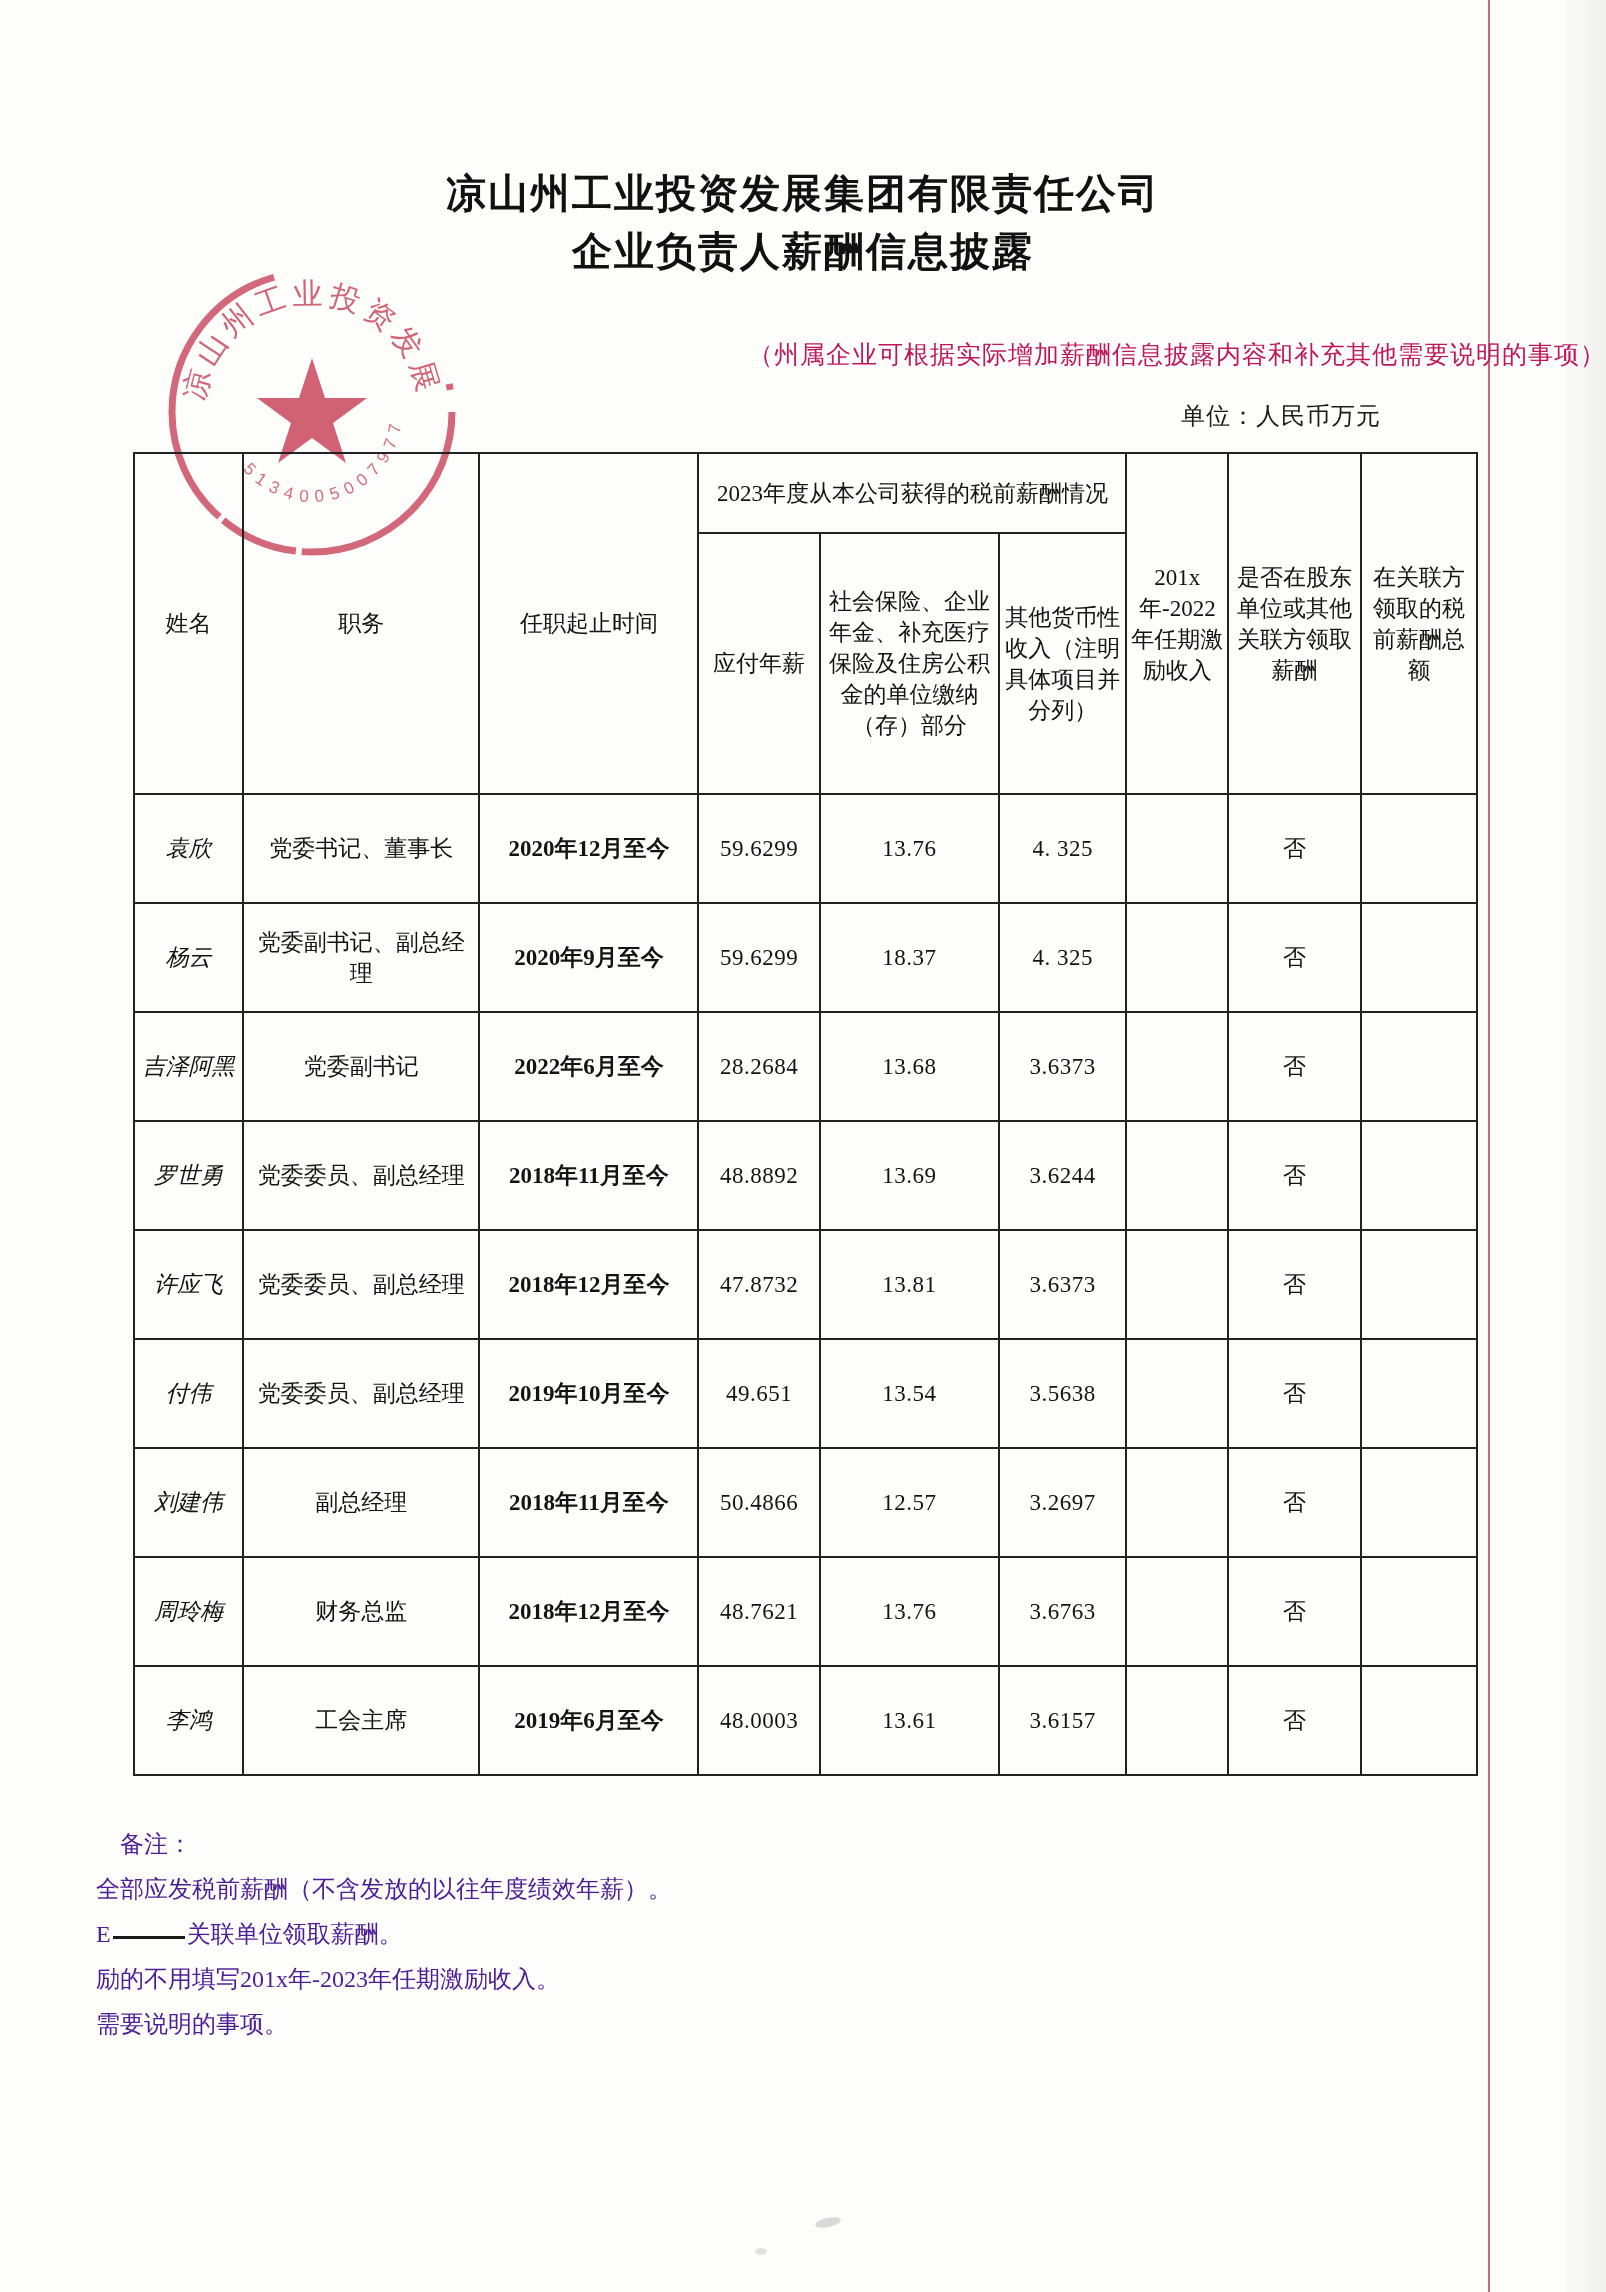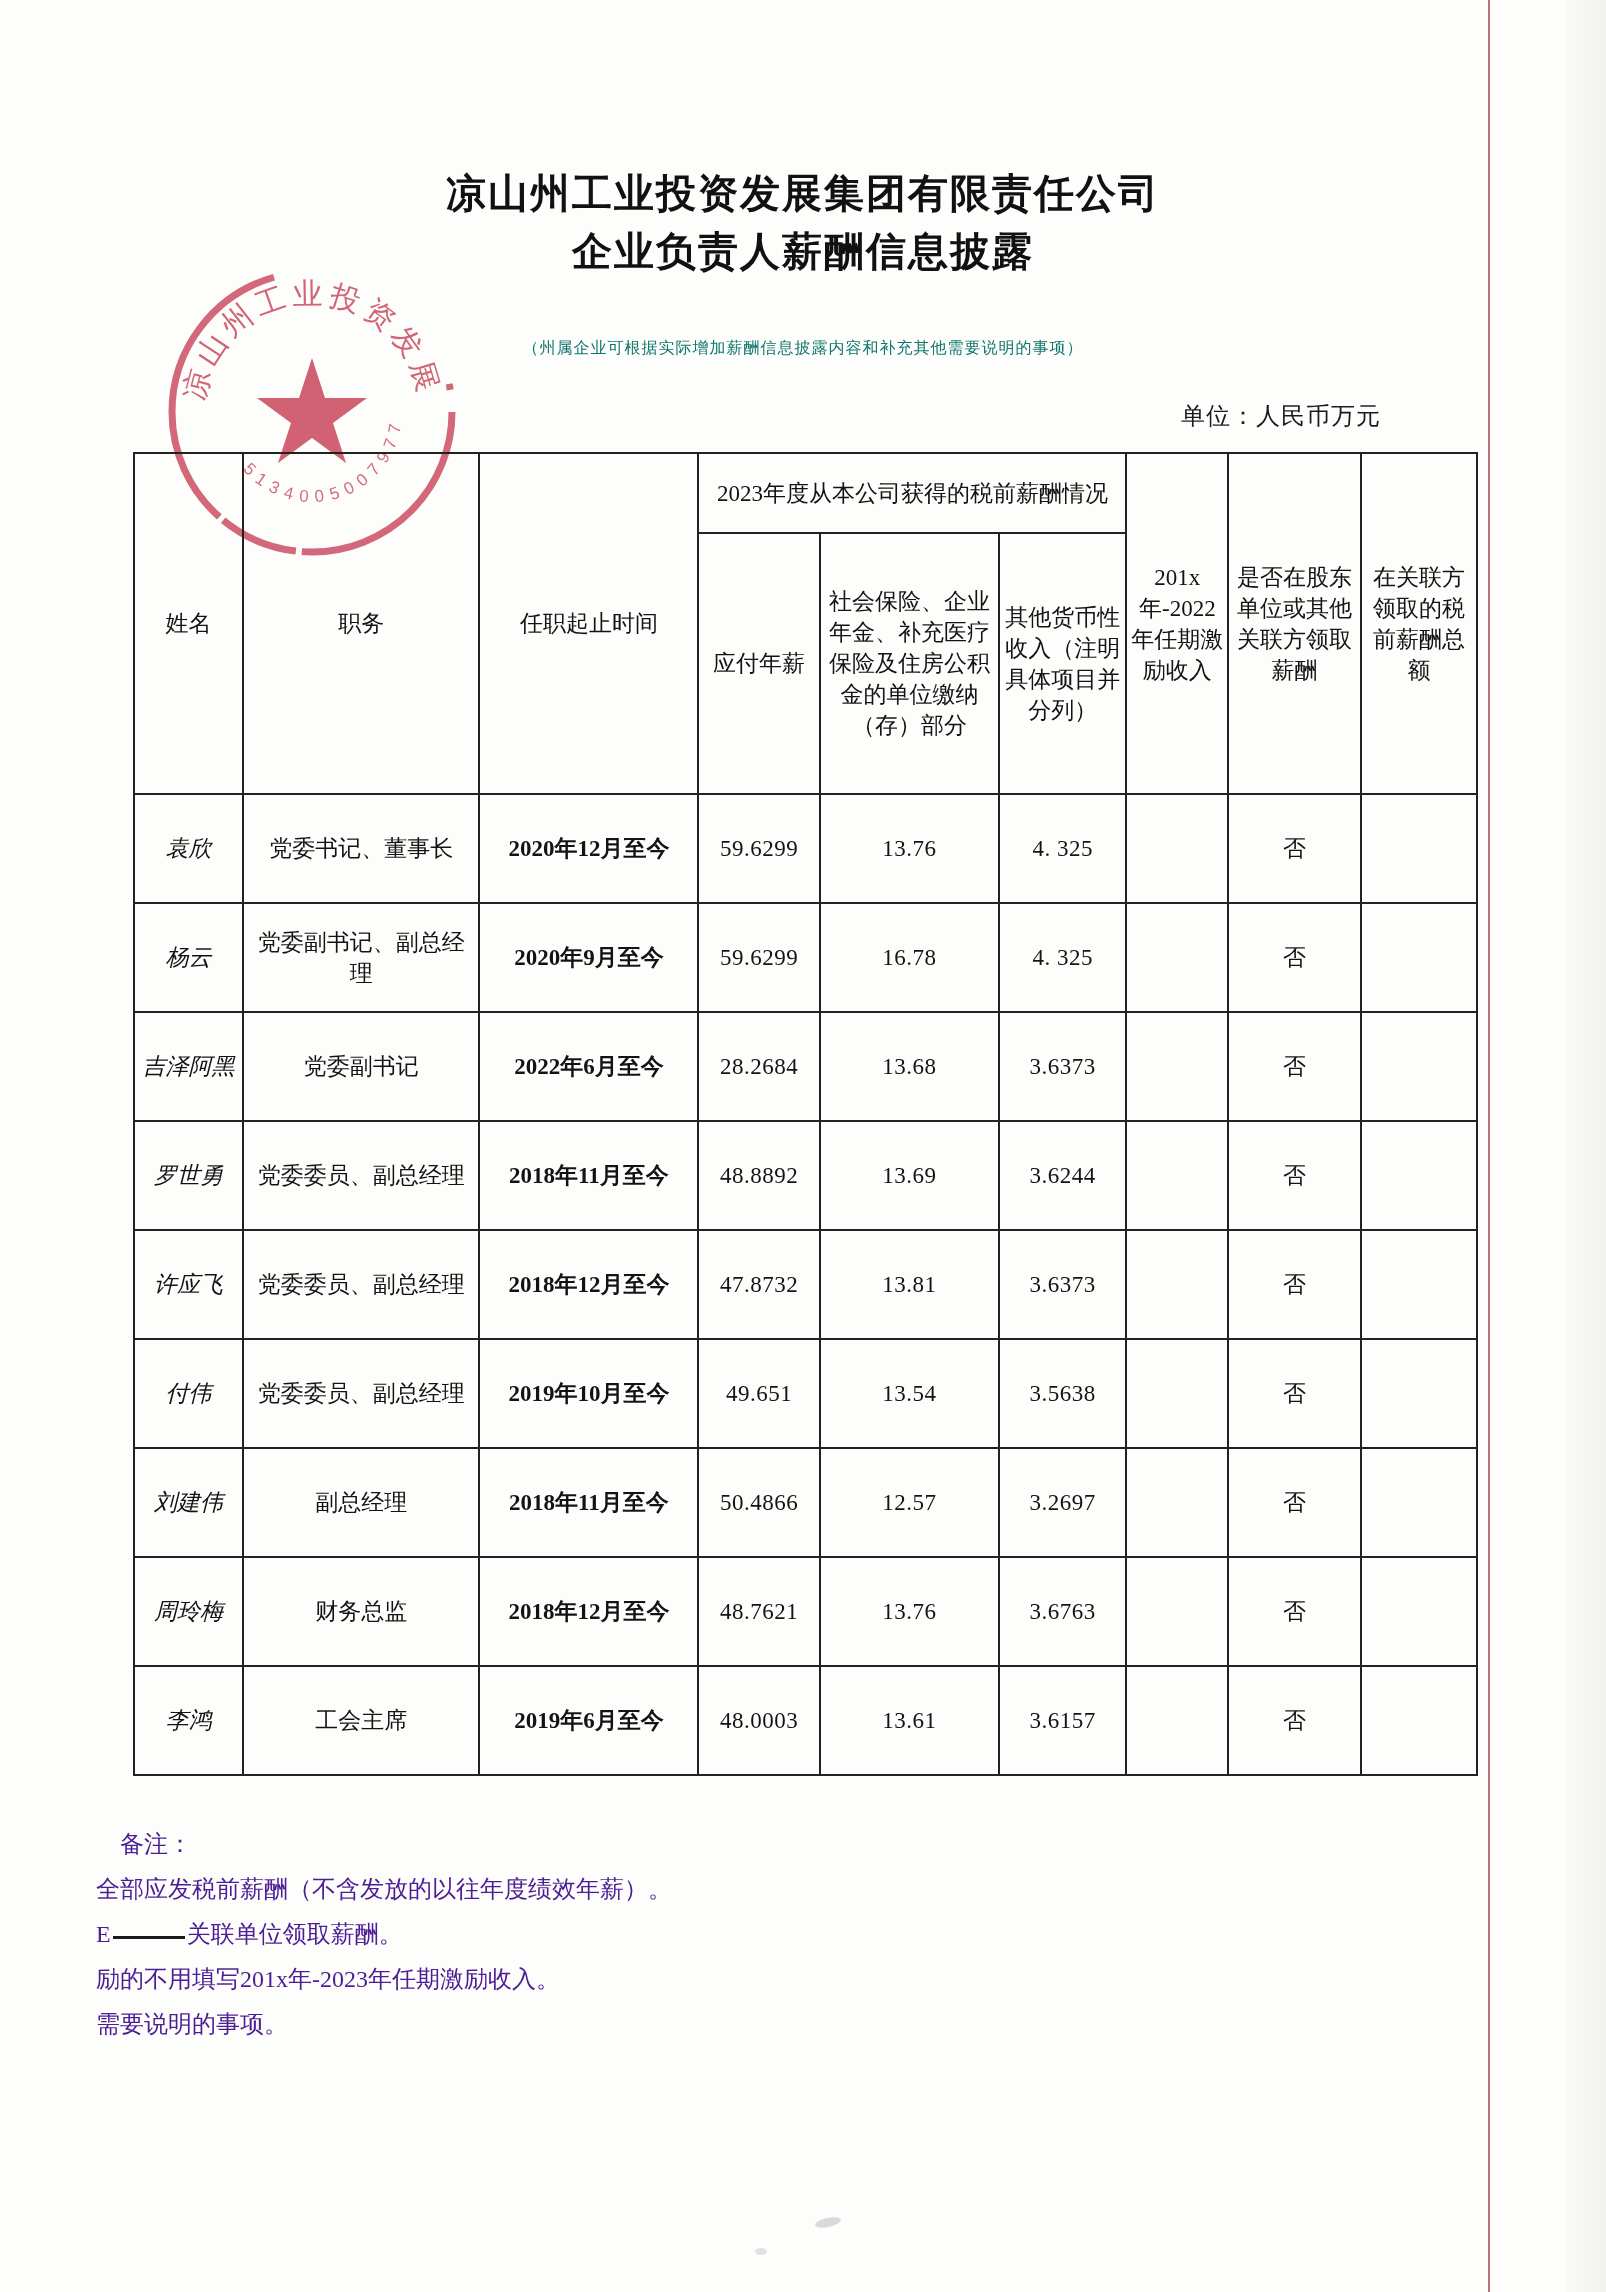--- a/index.html
+++ b/index.html
@@ -27,22 +27,22 @@
   }
 
   
   .title-block{position:absolute;left:0;right:0;top:165px;text-align:center;}
   .title-line{
     font-family:"Liberation Serif","DejaVu Serif",serif;
     font-weight:bold;font-size:40px;letter-spacing:2px;line-height:58px;
     color:#111;
   }
   .subtitle{
-    position:absolute;left:0;right:0;top:338px;text-align:center;
-    font-size:16px;letter-spacing:1px;color:#0f766e;
+    position:absolute;left:0;right:0;top:338px;text-align:right;
+    font-size:25px;letter-spacing:1px;color:#be185d;
   }
   .unit-line{
     position:absolute;right:225px;top:400px;
     font-size:24px;letter-spacing:1px;color:#1a1a1a;
   }
 
   
   .seal{
     position:absolute;left:162px;top:262px;width:300px;height:300px;
     pointer-events:none;opacity:.92;
@@ -182,21 +182,21 @@
             <td class="num">4. 325</td>
             <td class="blank"></td>
             <td class="yn">否</td>
             <td class="blank"></td>
           </tr>
           <tr class="drow">
             <td class="name">杨云</td>
             <td class="post">党委副书记、副总经理</td>
             <td class="date">2020年9月至今</td>
             <td class="num">59.6299</td>
-            <td class="num">16.78</td>
+            <td class="num">18.37</td>
             <td class="num">4. 325</td>
             <td class="blank"></td>
             <td class="yn">否</td>
             <td class="blank"></td>
           </tr>
           <tr class="drow">
             <td class="name">吉泽阿黑</td>
             <td class="post">党委副书记</td>
             <td class="date">2022年6月至今</td>
             <td class="num">28.2684</td>

